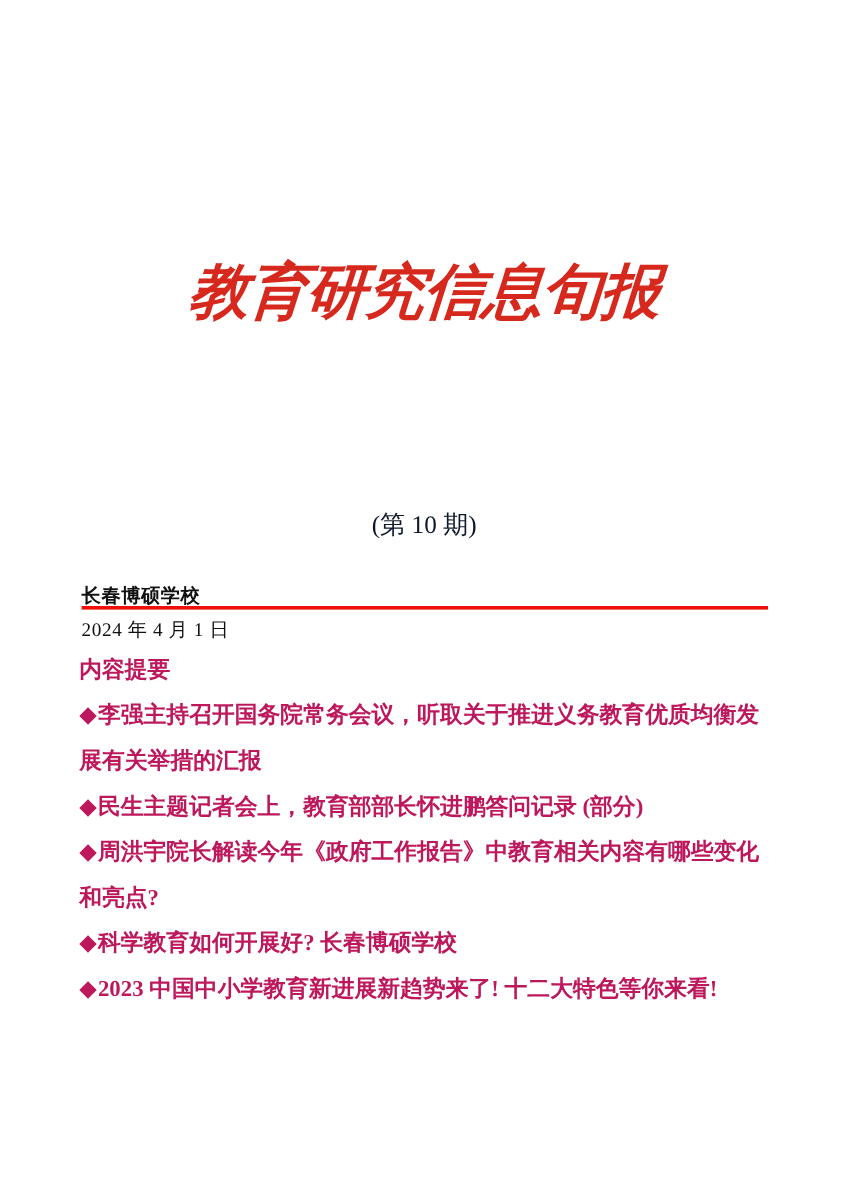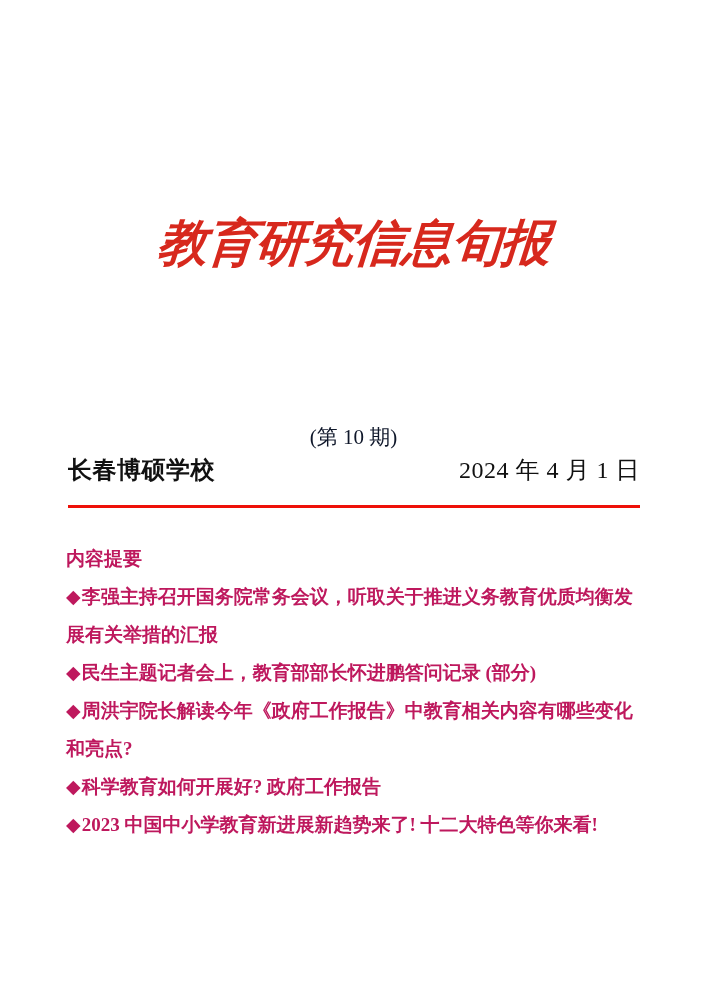--- a/index.html
+++ b/index.html
@@ -36,29 +36,30 @@
     top: 422px;
     left: 0;
     width: 100%;
     text-align: center;
     font-size: 21px;
     color: #0f172a;
     line-height: 30px;
   }
   .header-row {
     position: absolute;
-    top: 456px;
+    top: 484px;
     left: 68px;
     width: 572px;
     display: flex;
     justify-content: space-between;
     align-items: baseline;
-    font-size: 24px;
+    font-size: 16px;
     color: #111111;
     line-height: 28px;
+    flex-direction: column;
   }
   .school-name { font-weight: bold; letter-spacing: 0.5px; }
   .issue-date  { font-weight: normal; letter-spacing: 0.5px; }
   .red-rule {
     position: absolute;
     top: 505px;
     left: 68px;
     width: 572px;
     height: 3px;
     background: var(--rule-red, #ee1008);
@@ -99,18 +100,18 @@
   </div>
 
   <div class="red-rule"></div>
 
   <div class="summary">
     <p class="summary-heading">内容提要</p>
     <div id="summary-list">
         <p><span class="bullet-marker">◆</span><span>李强主持召开国务院常务会议，听取关于推进义务教育优质均衡发展有关举措的汇报</span></p>
         <p><span class="bullet-marker">◆</span><span>民生主题记者会上，教育部部长怀进鹏答问记录 (部分)</span></p>
         <p><span class="bullet-marker">◆</span><span>周洪宇院长解读今年《政府工作报告》中教育相关内容有哪些变化和亮点?</span></p>
-        <p><span class="bullet-marker">◆</span><span>科学教育如何开展好? 政府工作报告</span></p>
+        <p><span class="bullet-marker">◆</span><span>科学教育如何开展好? 长春博硕学校</span></p>
         <p><span class="bullet-marker">◆</span><span>2023 中国中小学教育新进展新趋势来了! 十二大特色等你来看!</span></p>
       </div>
   </div>
 
 </div>
 
 </body></html>

